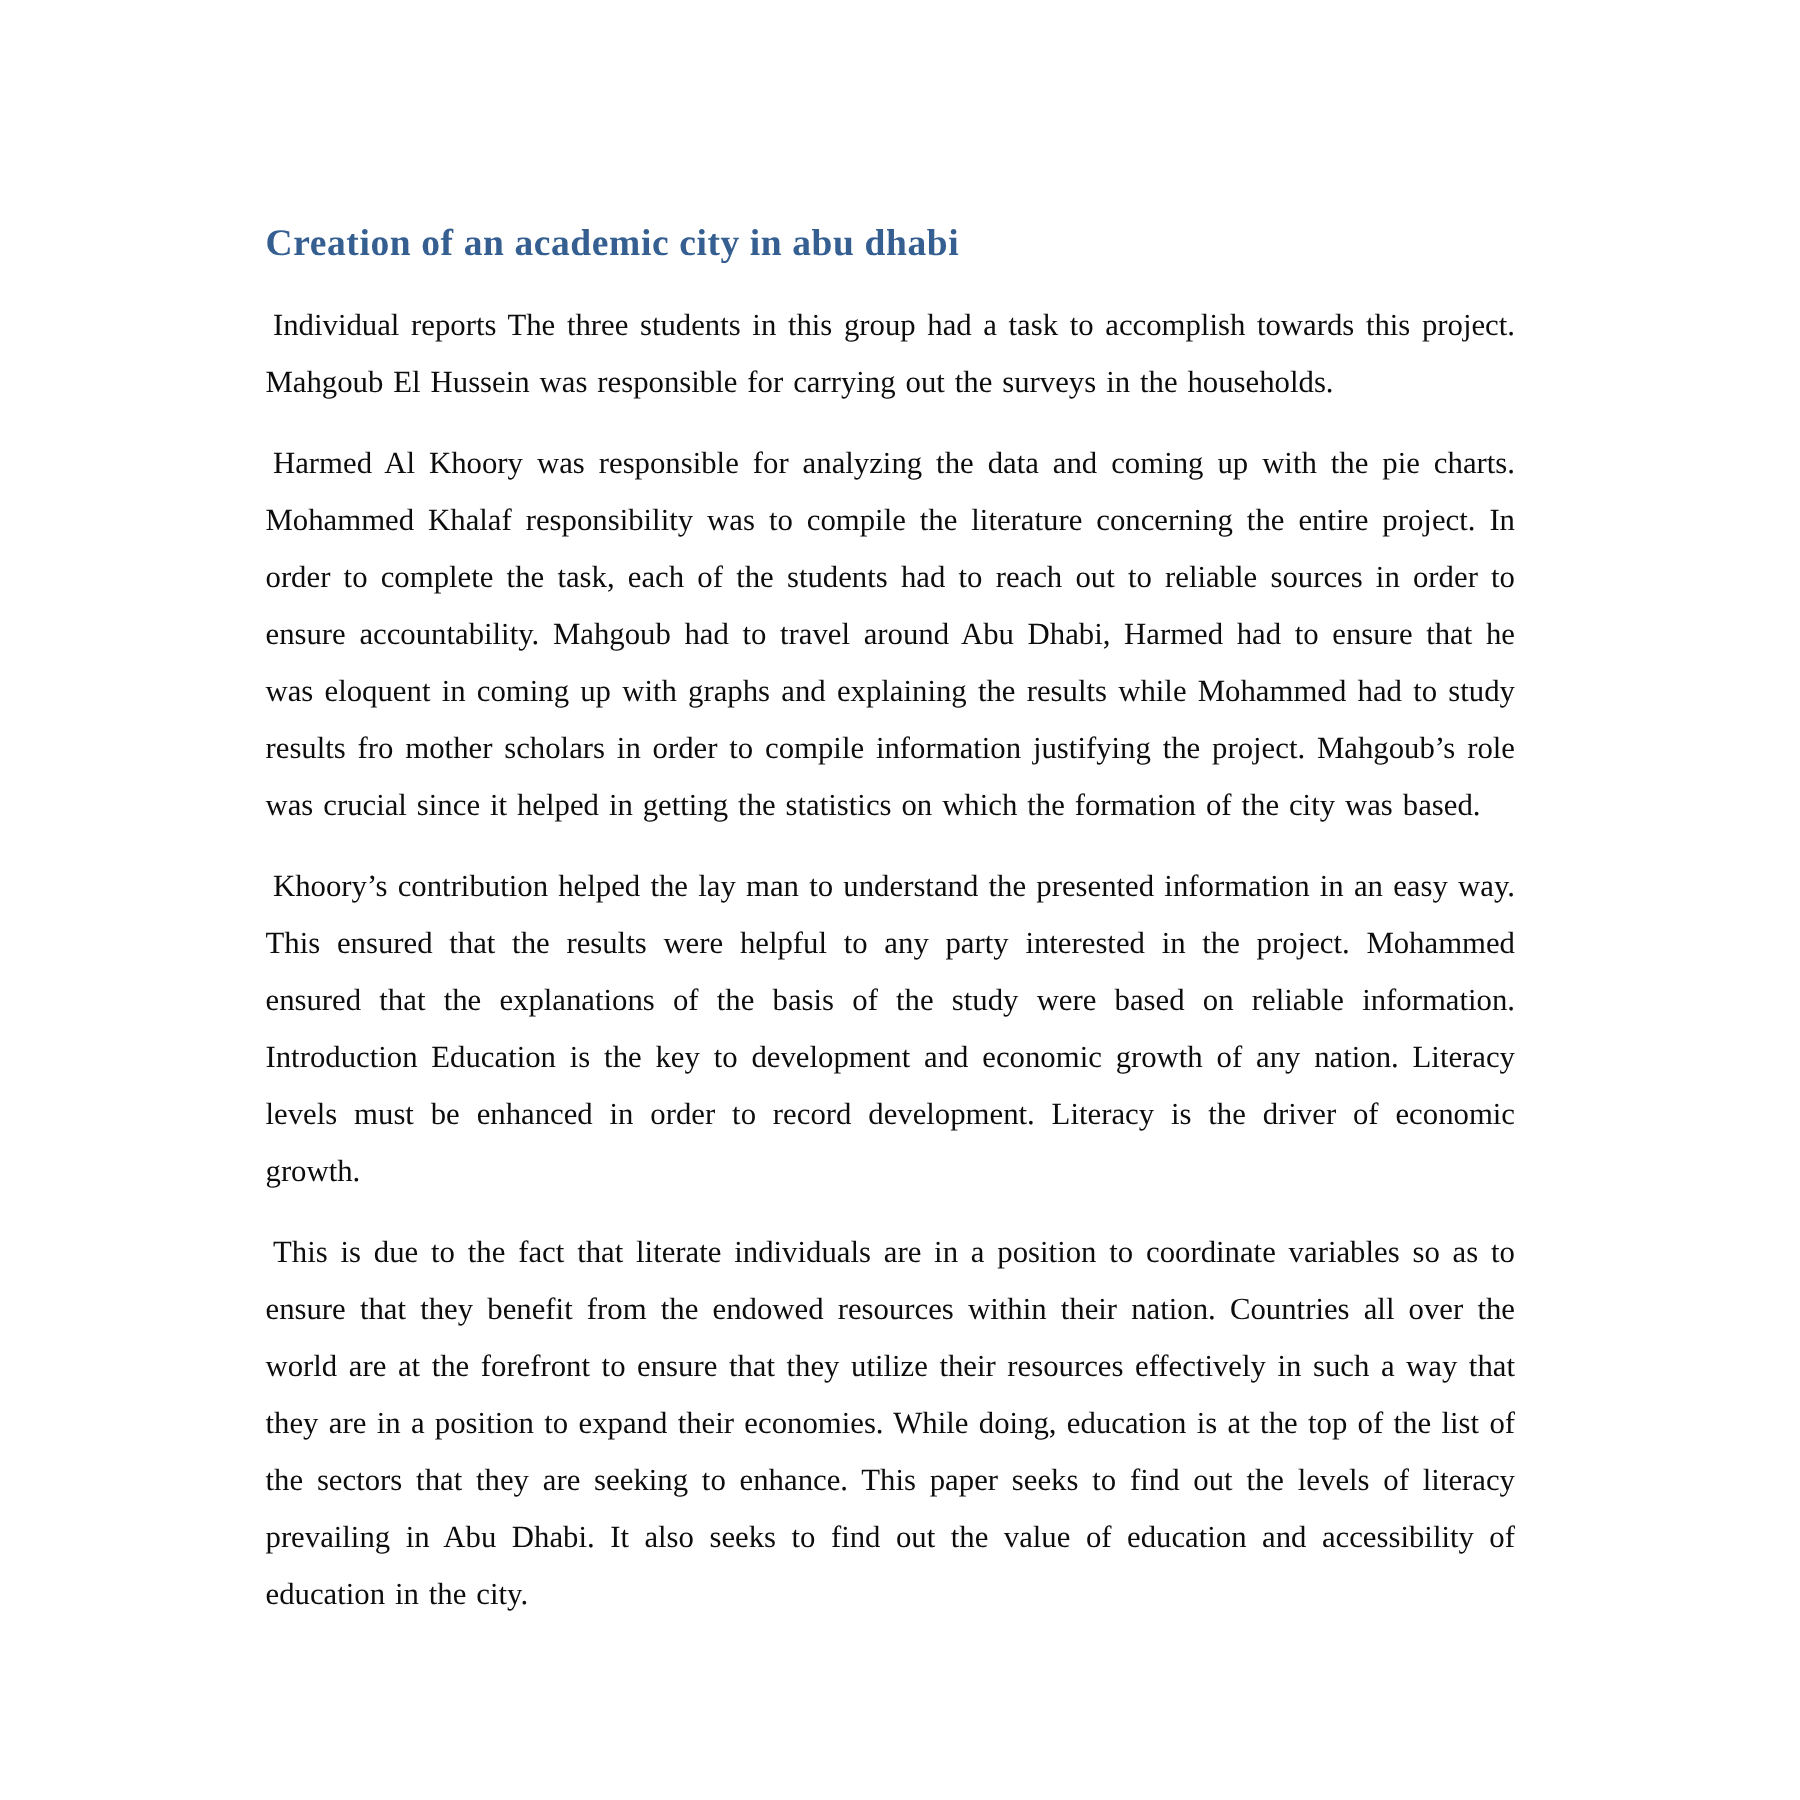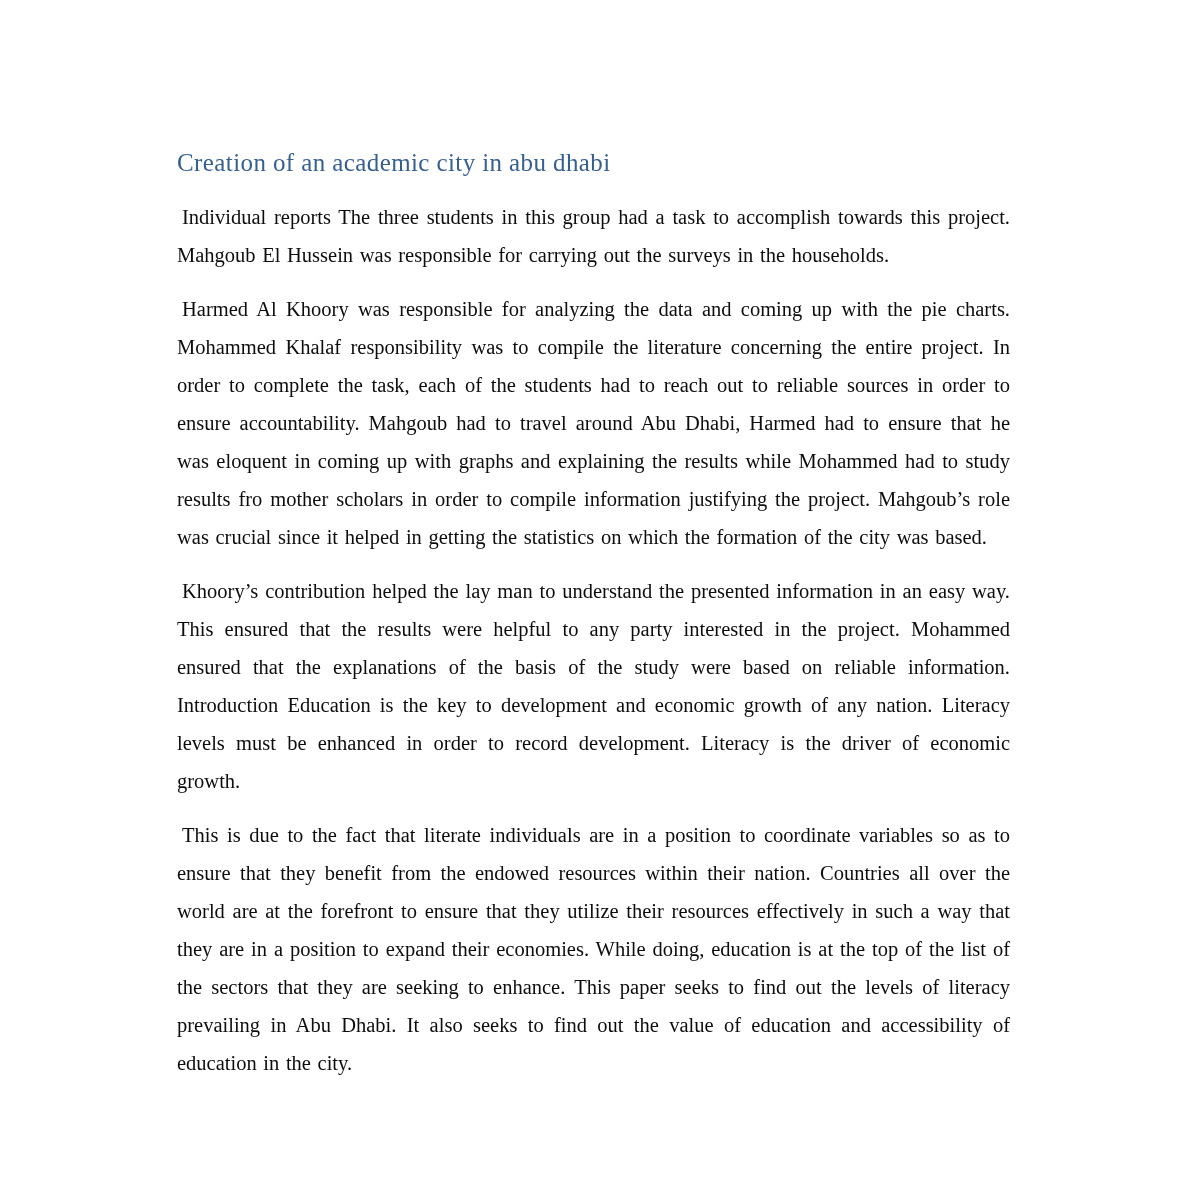--- a/index.html
+++ b/index.html
@@ -17,21 +17,21 @@
   }
   .content {
     position: absolute;
     left: 177px;
     top: 146px;
     width: 845px;
   }
   .doc-title {
     font-family: "Liberation Serif", serif;
     font-size: 25px;
-    font-weight: normal;
+    font-weight: bold;
     color: #365F91;
     letter-spacing: 0.4px;
     margin: 0 0 18px 0;
     line-height: 34px;
   }
   .doc-paragraph {
     font-family: "Liberation Serif", serif;
     font-size: 20.5px;
     line-height: 38px;
     color: #0d0d0d;

